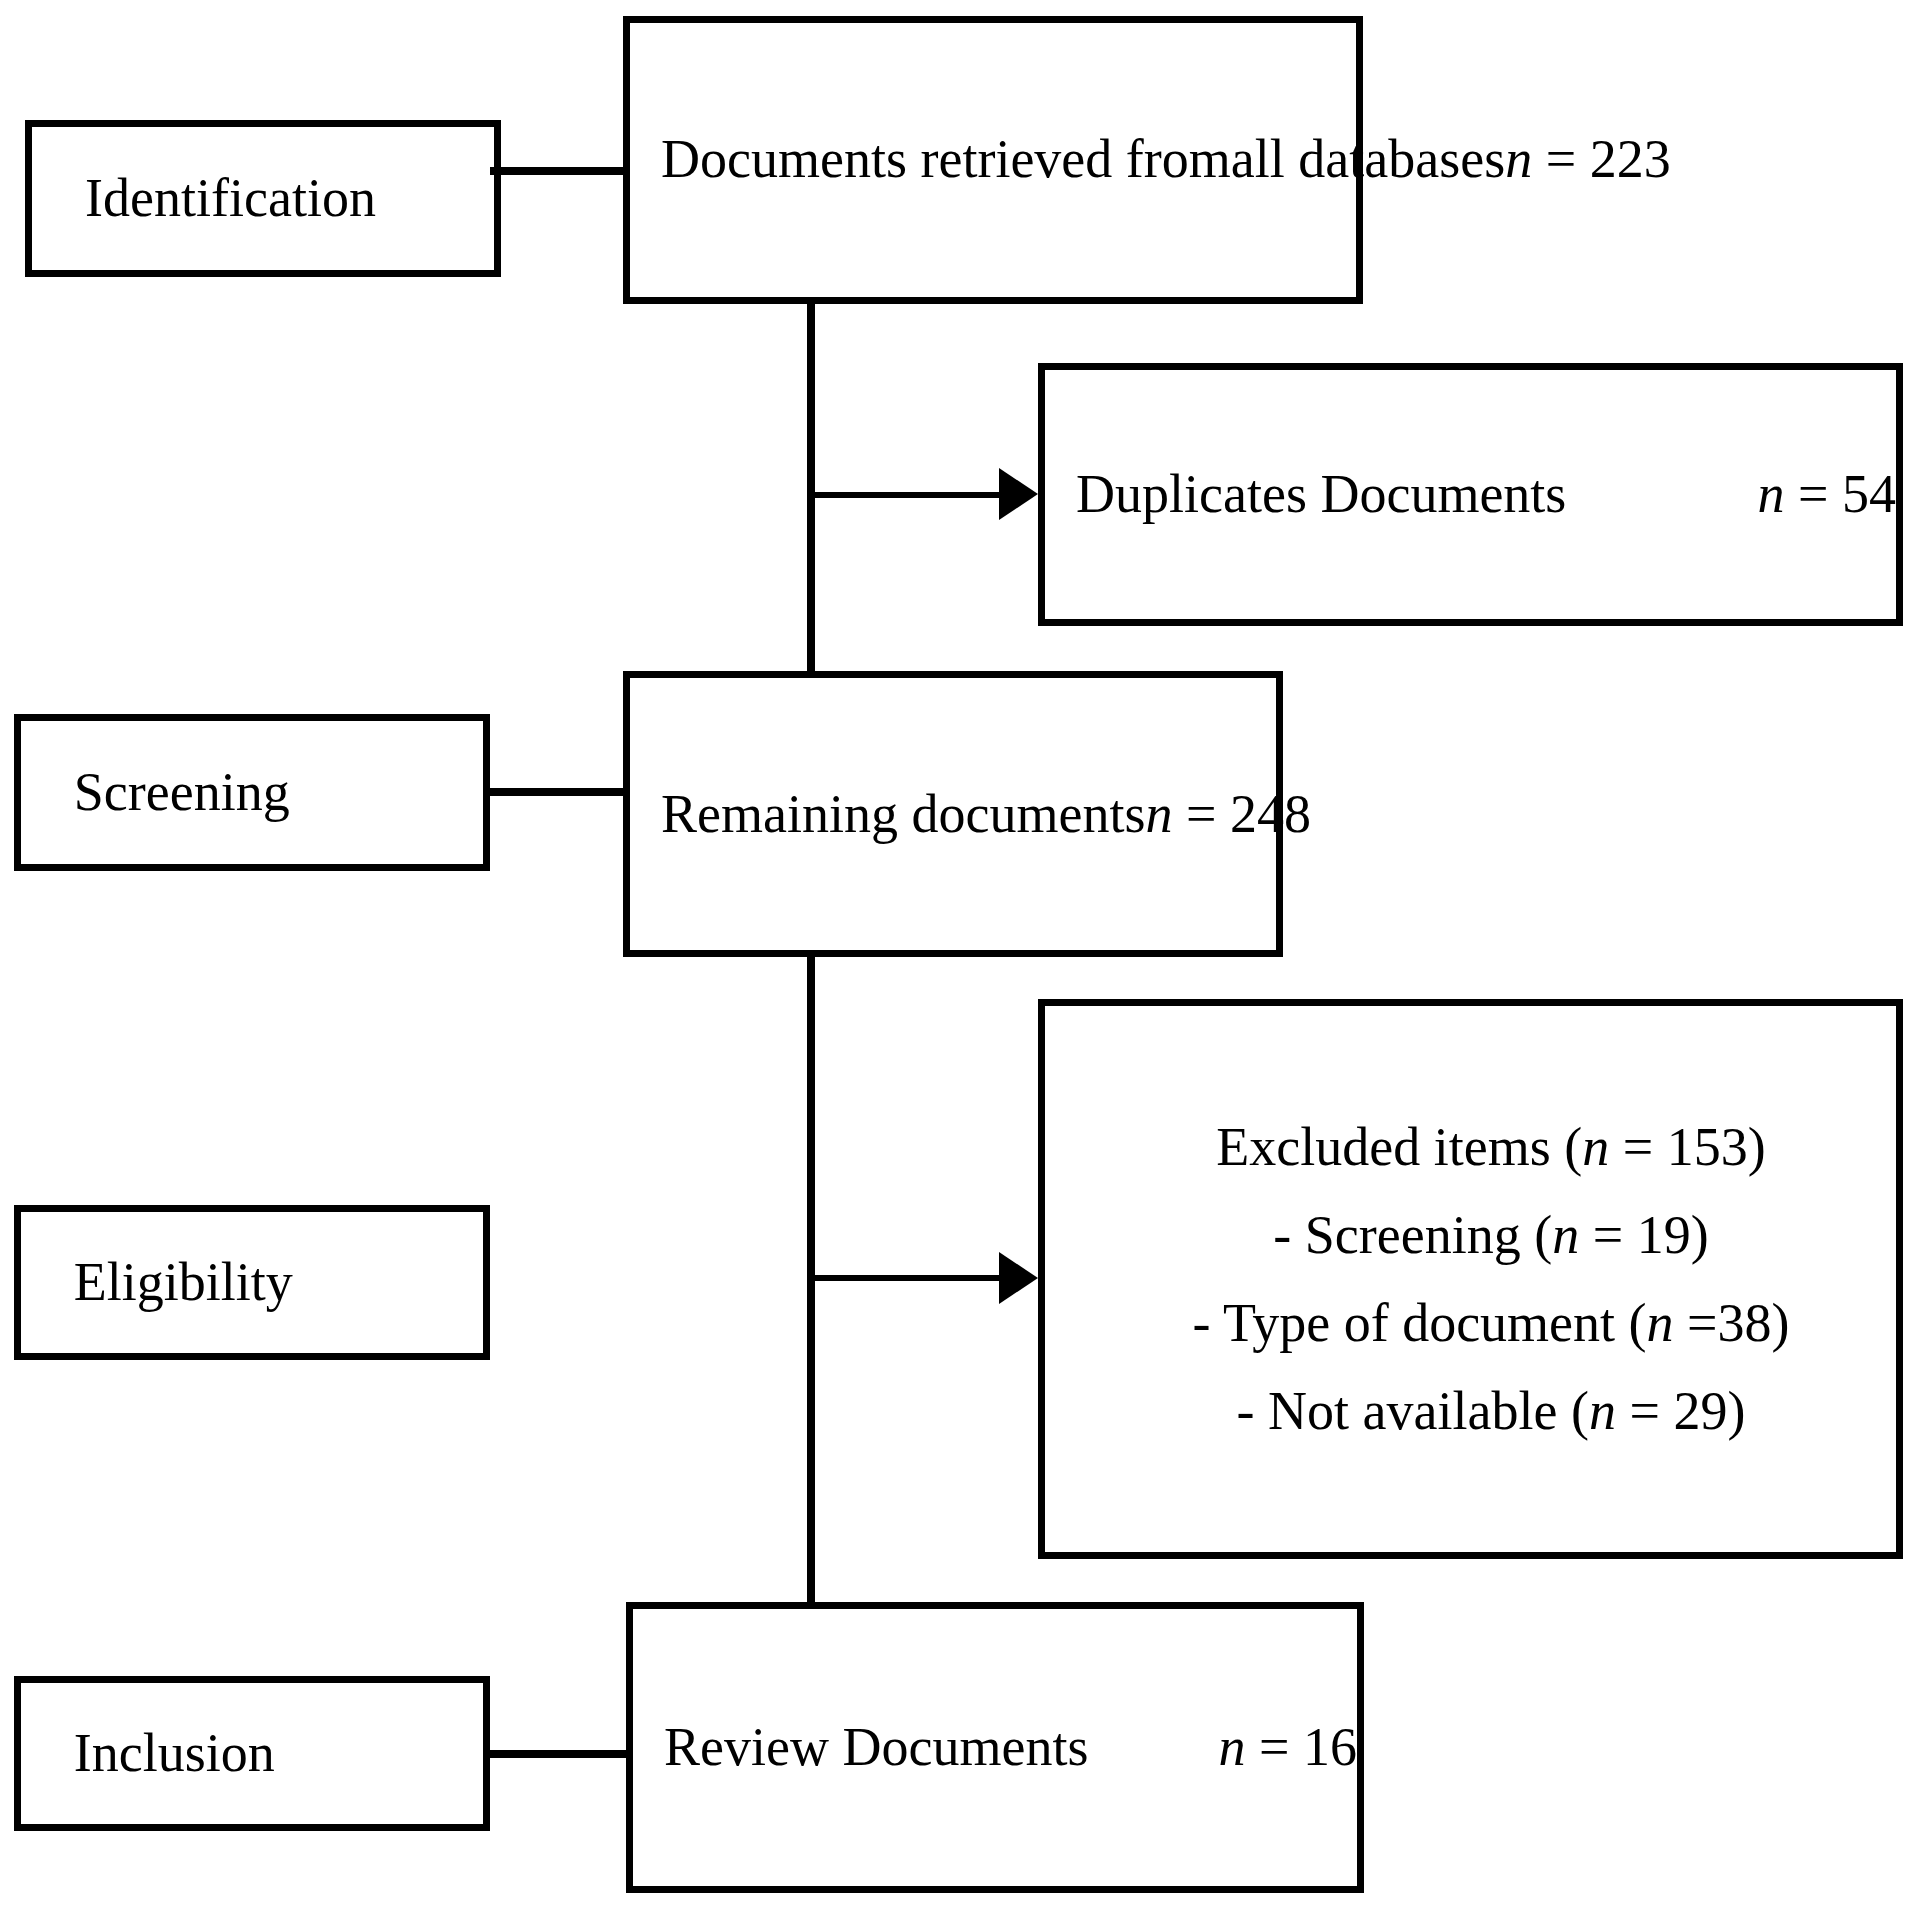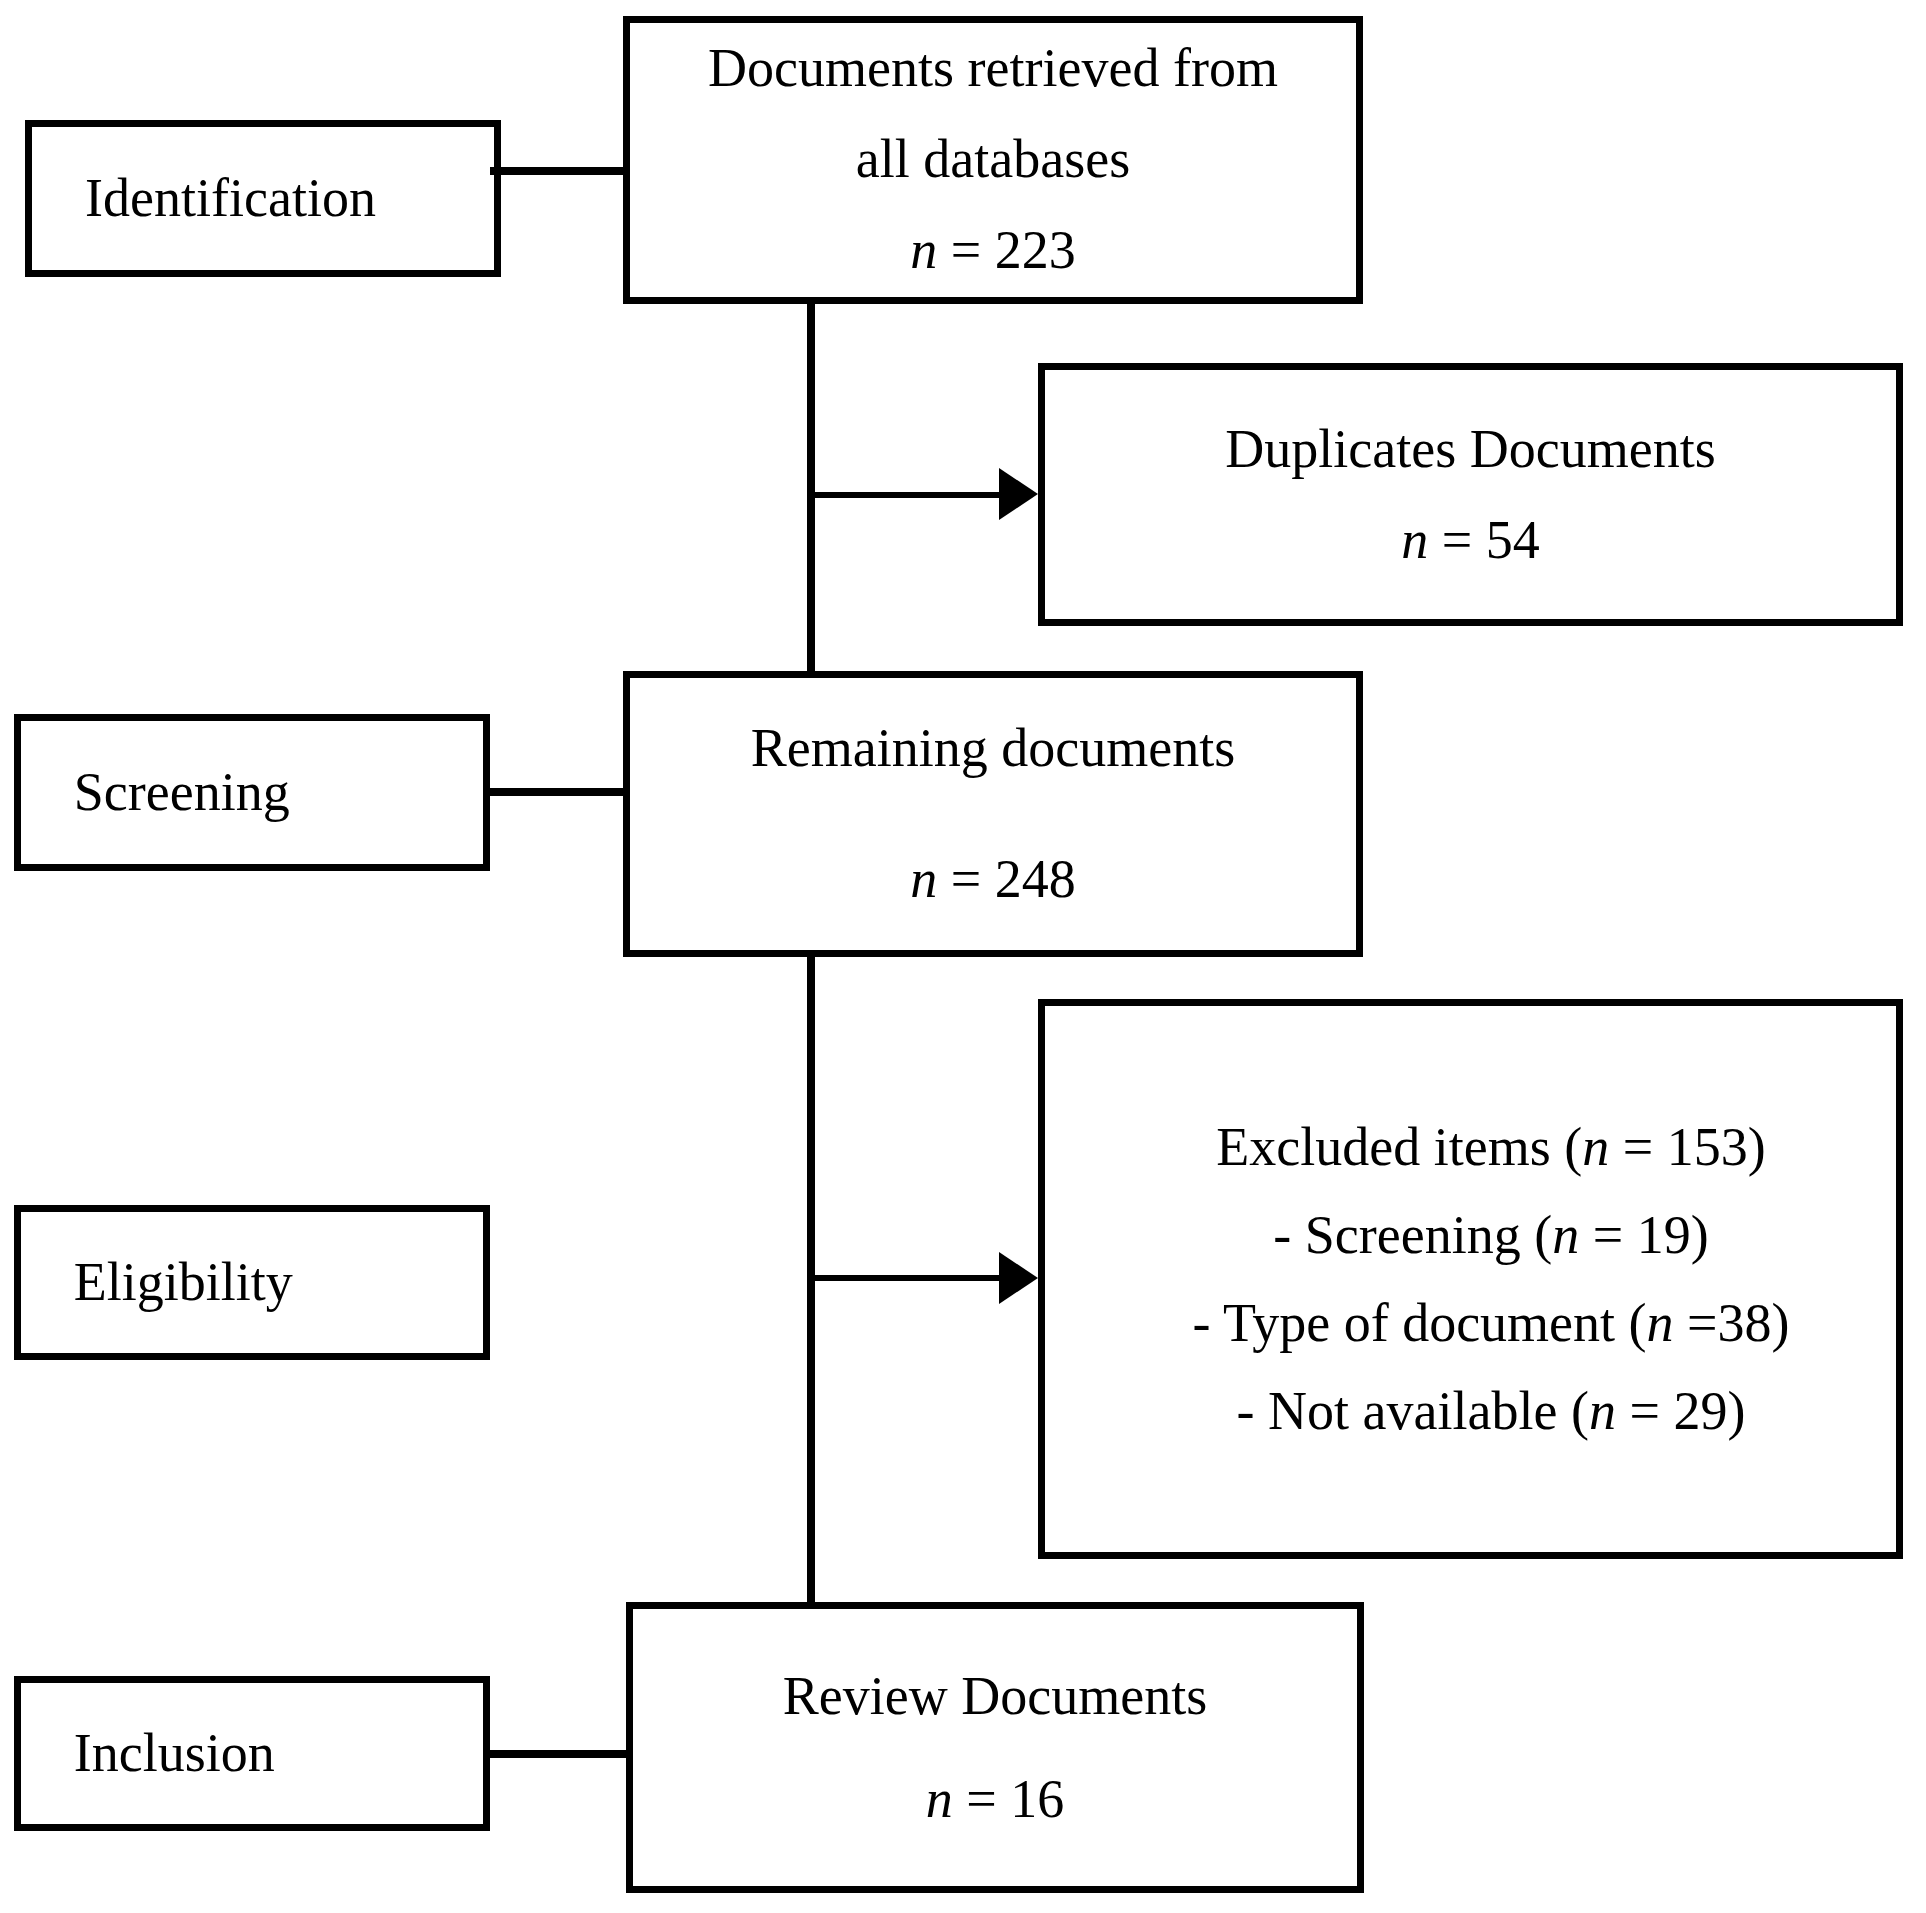--- a/index.html
+++ b/index.html
@@ -18,24 +18,25 @@
     background: #ffffff;
     box-sizing: border-box;
   }
   .label-box {
     display: flex;
     align-items: center;
     padding-left: 53px;
   }
   .center-box {
     display: flex;
-    flex-direction: column;
+    flex-direction: row;
     align-items: center;
-    justify-content: center;
+    justify-content: space-between;
     text-align: center;
+    padding-left: 31px;
   }
   .left-box {
     display: flex;
     flex-direction: column;
     justify-content: center;
     text-align: center;
     padding-left: 41px;
   }
   .line { line-height: 91px; white-space: pre; }
   .excluded .line { line-height: 88px; }
@@ -73,21 +74,21 @@
   <div class="box label-box" style="left:13.8px; top:1676px; width:476px; height:155px;">
     <span class="line">Inclusion</span>
   </div>
 
   <div class="box center-box" style="left:623px; top:15.7px; width:740px; height:288px;">
     <div class="line">Documents retrieved from</div>
     <div class="line">all databases</div>
     <div class="line"><span class="nvar">n</span><span class="post"> = 223</span></div>
   </div>
 
-  <div class="box center-box" style="left:623px; top:671px; width:740px; height:286px;gap:40px;">
+  <div class="box center-box" style="left:623px; top:671px; width:660px; height:286px;">
     <div class="line">Remaining documents</div>
     <div class="line"><span class="nvar">n</span><span class="post"> = 248</span></div>
   </div>
 
   <div class="box center-box" style="left:626px; top:1602px; width:738px; height:291px;gap:12px;">
     <div class="line">Review Documents</div>
     <div class="line"><span class="nvar">n</span><span class="post"> = 16</span></div>
   </div>
 
   <div class="box center-box" style="left:1038px; top:363px; width:865px; height:263px;">

